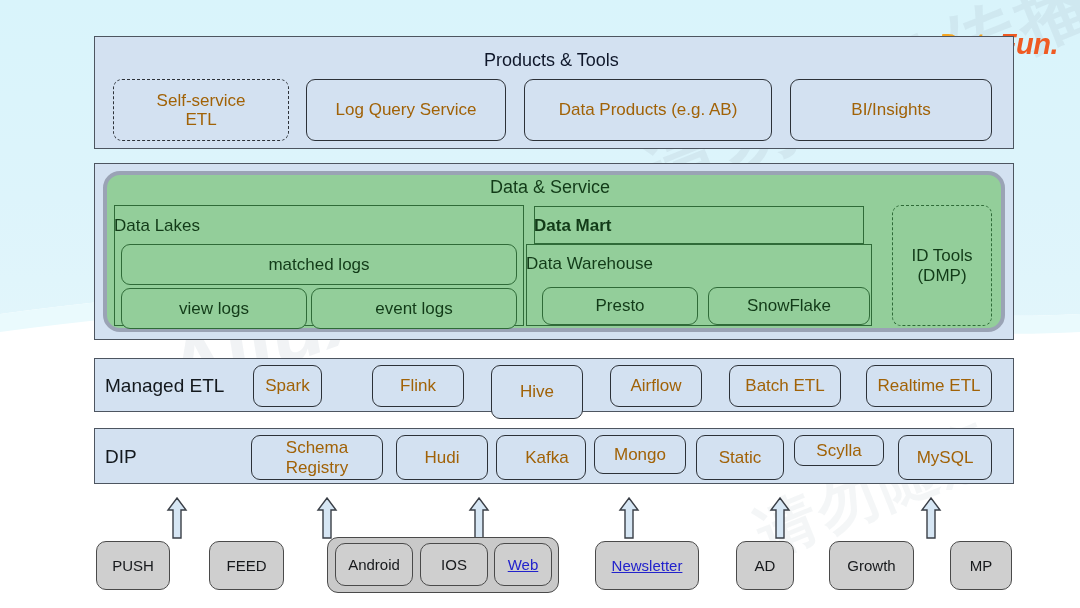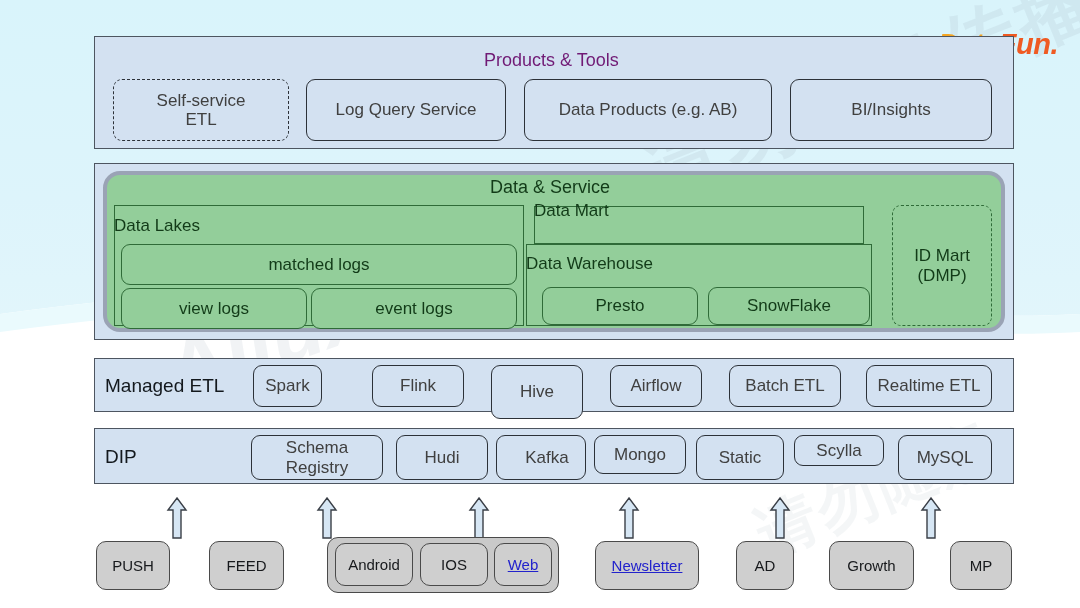--- a/index.html
+++ b/index.html
@@ -106,36 +106,36 @@
   .rowlabel {
     position: absolute;
     font-size: 19px;
     color: #13181d;
     white-space: nowrap;
   }
 
   .section-title {
     position: absolute;
     font-size: 18px;
-    color: #701a75;
+    color: #0f172a;
     white-space: nowrap;
   }
 
   
   .node {
     position: absolute;
     background: #d3e1f1;
     border: 1.4px solid #2c3138;
     border-radius: 9px;
     display: flex;
     align-items: center;
     justify-content: center;
     text-align: center;
     font-size: 17px;
-    color: #404040;
+    color: #a16207;
     line-height: 1.12;
     white-space: pre-line;
   }
   .node.dashed {
     border-style: dashed;
     background: transparent;
   }
 
   
   #ds-outer {
@@ -244,28 +244,28 @@
   <div id="ds-inner" style="left:103px; top:171px; width:902px; height:161px;"></div>
   <div id="ds-title" style="left:490px; top:177px;">Data &amp; Service</div>
 
   <div class="gbox" style="left:114px; top:205px; width:410px; height:121px;"></div>
   <div class="glabel" style="left:114px; top:216px; width:410px;">Data Lakes</div>
   <div class="gnode" style="left:121px; top:244px; width:396px; height:41px;">matched logs</div>
   <div class="gnode" style="left:121px; top:288px; width:186px; height:41px;">view logs</div>
   <div class="gnode" style="left:311px; top:288px; width:206px; height:41px;">event logs</div>
 
   <div class="gbox" style="left:534px; top:206px; width:330px; height:38px;"></div>
-  <div class="glabel" style="left:534px; top:201px; width:384px;">Data Mart</div>
+  <div class="glabel" style="left:534px; top:216px; width:384px;font-weight:bold;">Data Mart</div>
 
   <div class="gbox" style="left:526px; top:244px; width:346px; height:82px;"></div>
   <div class="glabel" style="left:526px; top:254px; width:346px;">Data Warehouse</div>
   <div class="gnode" style="left:542px; top:287px; width:156px; height:38px;">Presto</div>
   <div class="gnode" style="left:708px; top:287px; width:162px; height:38px;">SnowFlake</div>
 
-  <div class="gnode dashed" style="left:892px; top:205px; width:100px; height:121px;">ID Mart
+  <div class="gnode dashed" style="left:892px; top:205px; width:100px; height:121px;">ID Tools
 (DMP)</div>
 
   <div class="panel" id="metl-panel" style="left:94px; top:358px; width:920px; height:54px;"></div>
   <div class="rowlabel" style="left:105px; top:375px;">Managed ETL</div>
 
   <div class="node" style="left:253px; top:365px; width:69px; height:42px;">Spark</div>
   <div class="node" style="left:372px; top:365px; width:92px; height:42px;">Flink</div>
   <div class="node" style="left:491px; top:365px; width:92px; height:54px;">Hive</div>
   <div class="node" style="left:610px; top:365px; width:92px; height:42px;">Airflow</div>
   <div class="node" style="left:729px; top:365px; width:112px; height:42px;">Batch ETL</div>

